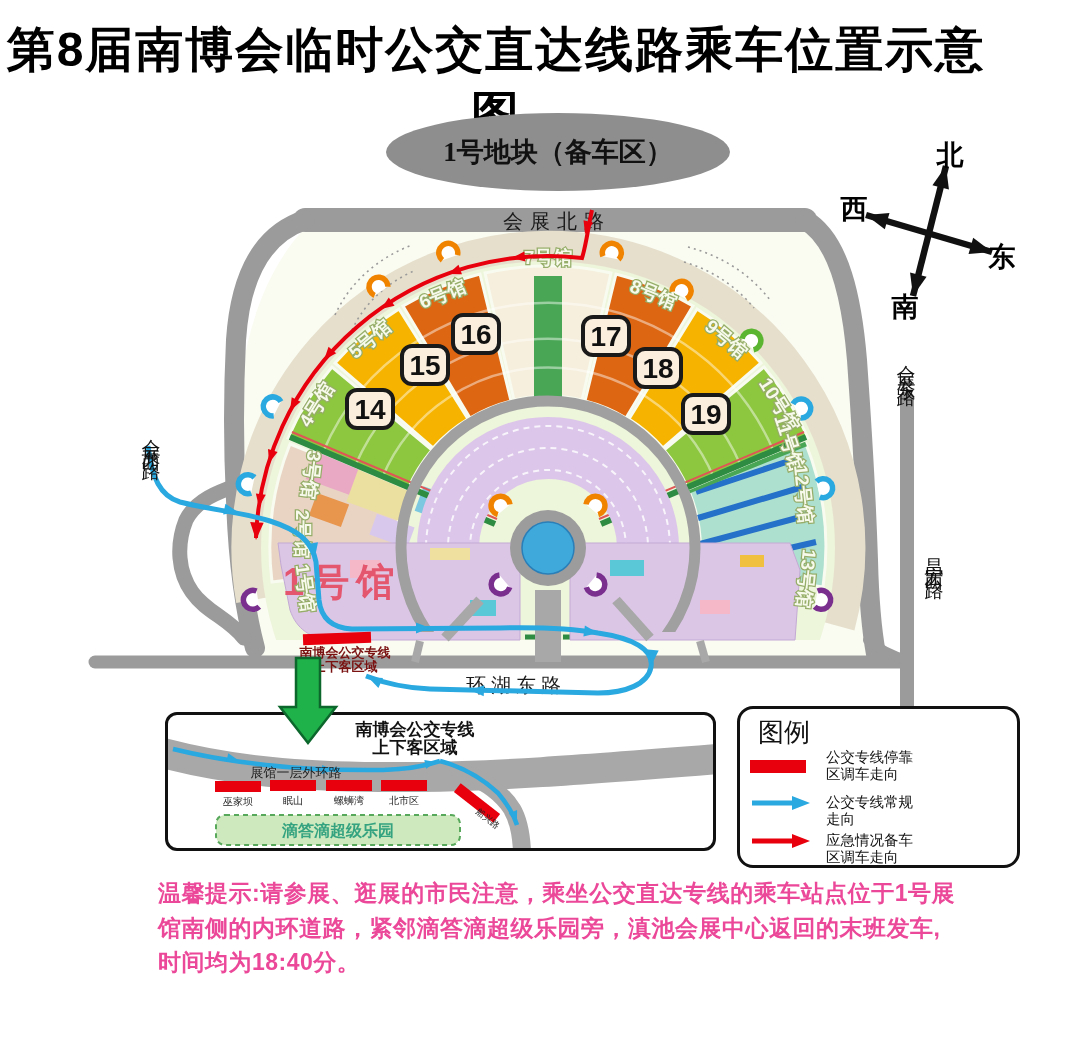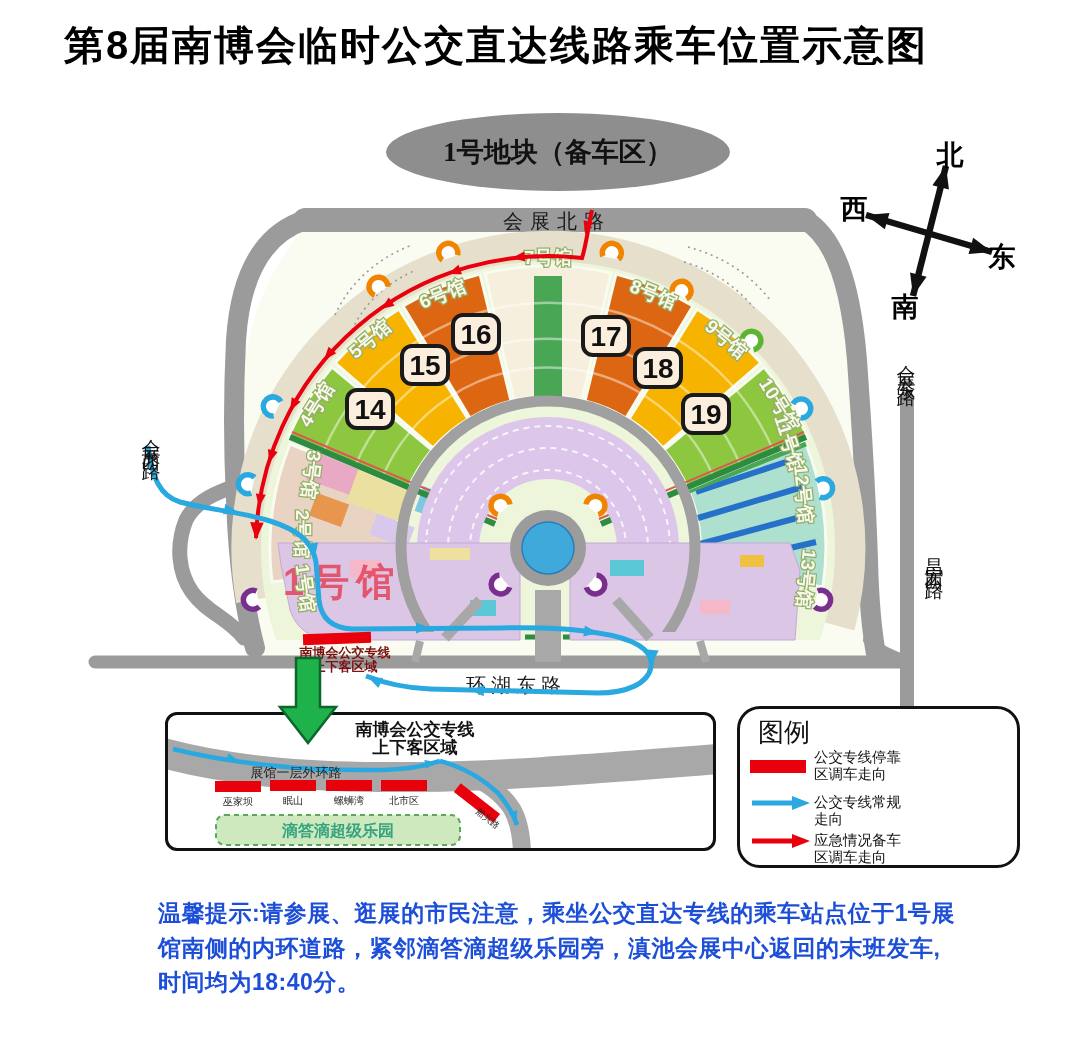--- a/index.html
+++ b/index.html
@@ -1,37 +1,37 @@
 <!DOCTYPE html>
 <html><head>
 <meta charset="utf-8">
 <style>
   html,body{margin:0;padding:0;background:#fff;}
   .page{position:relative;width:1080px;height:1055px;background:#fff;overflow:hidden;
         font-family:"Liberation Sans",sans-serif;}
   .title{position:absolute;top:18px;left:0;width:992px;text-align:center;margin:0;
-         font-size:40px;font-weight:bold;letter-spacing:2px;color:#000;
+         font-size:48px;font-weight:bold;letter-spacing:2px;color:#000;
          font-family:"Liberation Sans",sans-serif;}
   svg{position:absolute;left:0;top:0;}
   #map{z-index:1;}
   .vroad{position:absolute;z-index:2;writing-mode:vertical-rl;letter-spacing:.4em;
          font-family:"Liberation Serif",serif;font-size:19px;color:#111;}
   .inset{position:absolute;left:165px;top:712px;width:545px;height:133px;z-index:3;
          background:#fff;border:3px solid #111;border-radius:12px;}
   .legend{position:absolute;left:737px;top:706px;width:283px;height:162px;z-index:3;
-          background:#fff;border:3px solid #111;border-radius:23px;box-sizing:border-box;
+          background:#fff;border:3px solid #111;border-radius:16px;box-sizing:border-box;
           font-family:"Liberation Serif",serif;color:#111;}
   .legend-title{position:absolute;left:18px;top:6px;font-size:26px;}
   .legend-row{position:absolute;left:10px;display:flex;align-items:center;}
   .legend-swatch{width:64px;display:flex;justify-content:flex-start;align-items:center;flex:none;}
-  .legend-label{font-size:14.5px;line-height:1.2;}
+  .legend-label{font-size:14.5px;line-height:1.2;margin-left:12px;}
   .red-bar{width:56px;height:13px;background:#e8000d;}
   .note{position:absolute;left:158px;top:876px;width:800px;z-index:3;
-        font-size:23px;font-weight:bold;line-height:1.5;letter-spacing:.5px;color:#1d4ed8;
-        font-family:"Liberation Sans",sans-serif;margin-top:20px;}
+        font-size:23px;font-weight:bold;line-height:1.5;letter-spacing:.5px;color:#ec4899;
+        font-family:"Liberation Sans",sans-serif;}
   #green-arrow{z-index:6;}
   .serif{font-family:"Liberation Serif",serif;}
 </style>
 </head>
 <body>
 
 <div class="page">
 
   <h1 class="title">第8届南博会临时公交直达线路乘车位置示意图</h1>
 

